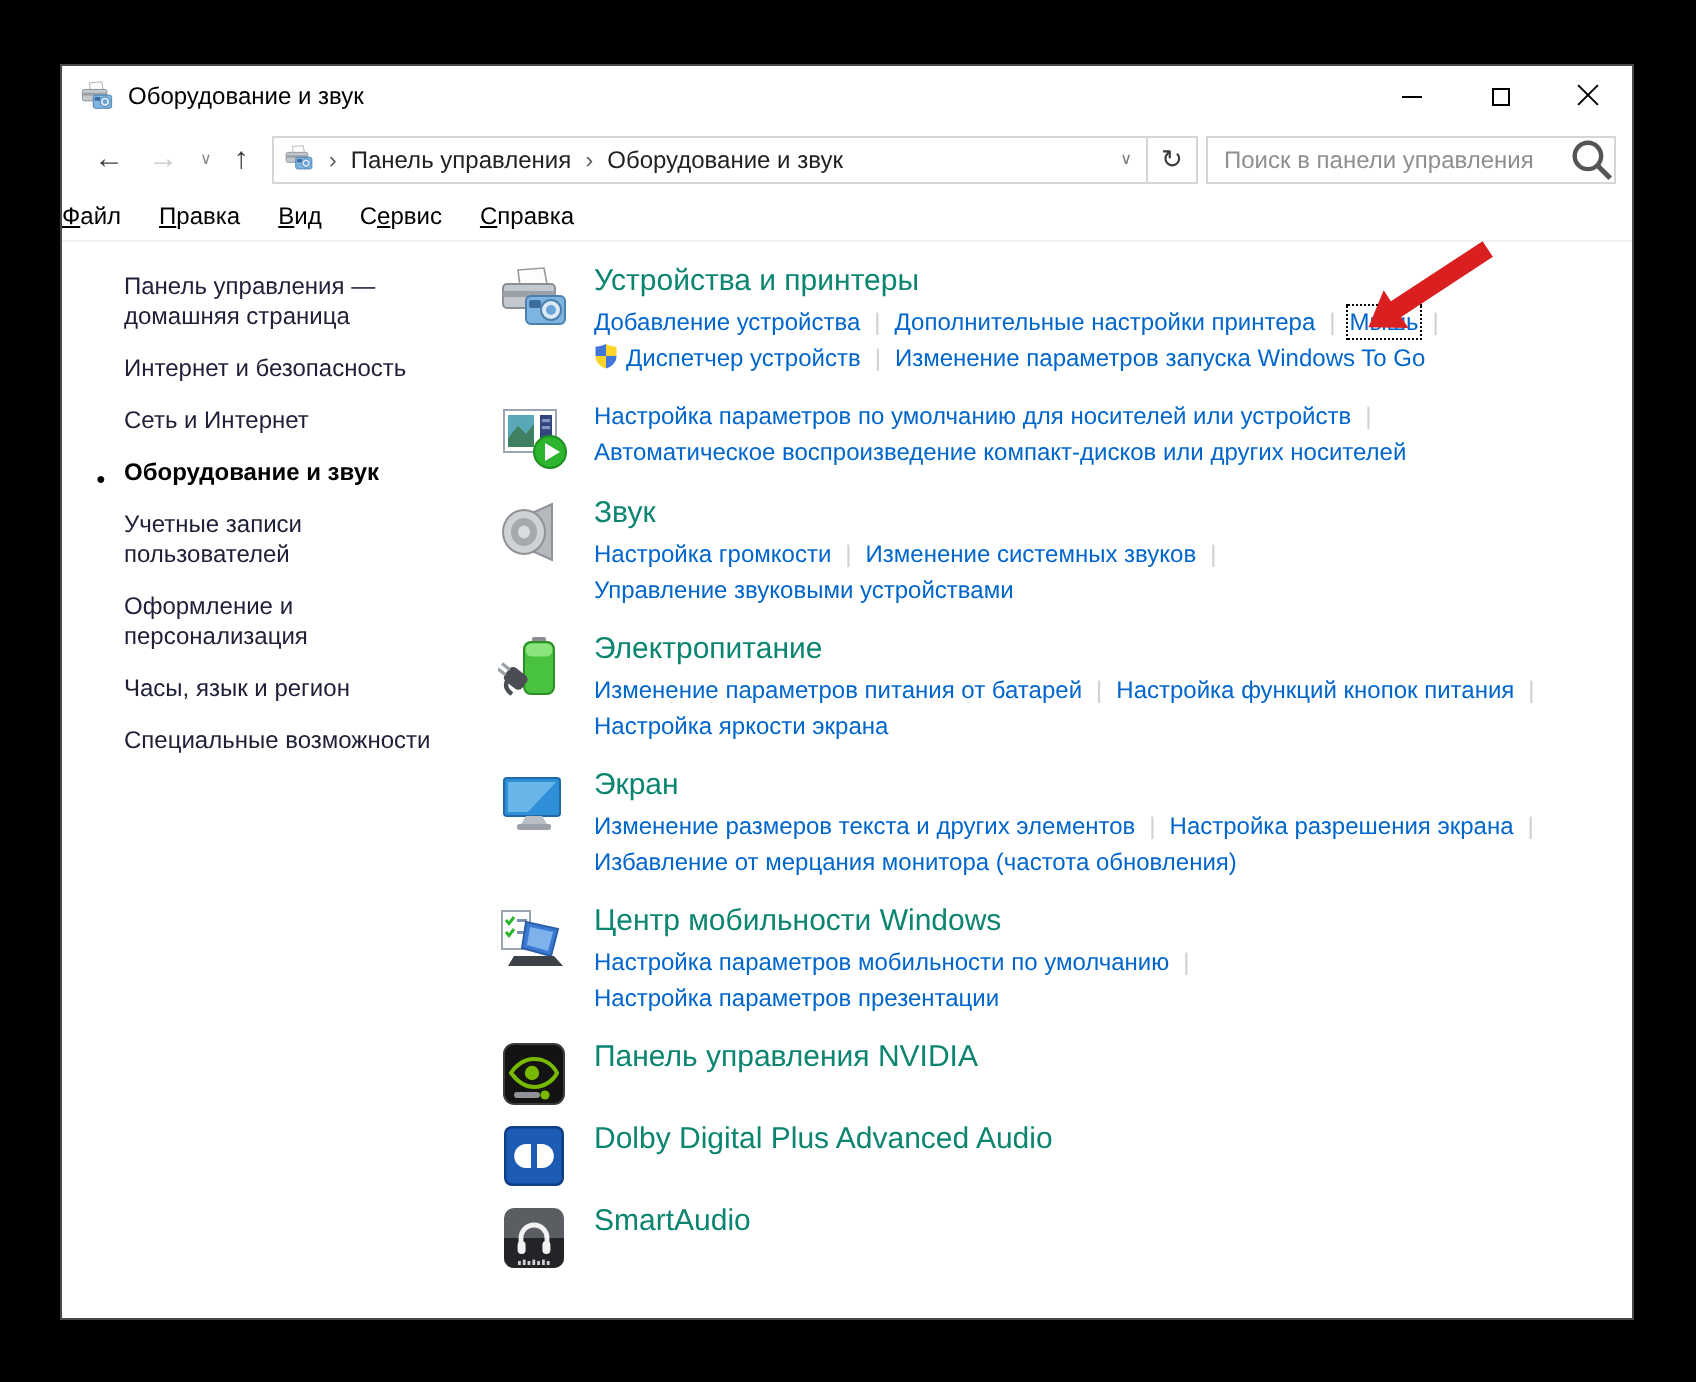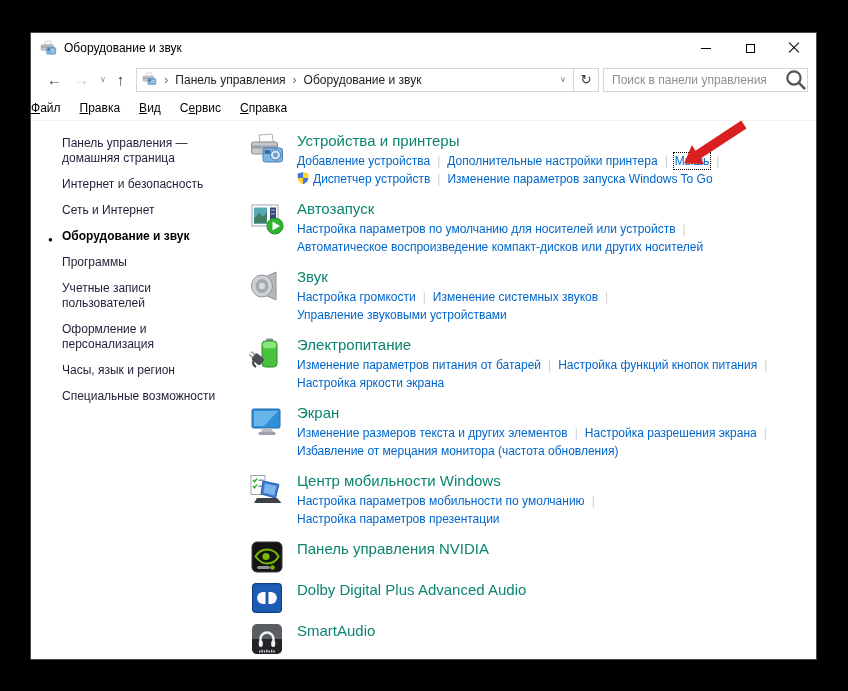--- a/index.html
+++ b/index.html
@@ -145,21 +145,20 @@
       <span class="menu-item"><span>С</span><u>е</u><span>р</span><span>в</span><span>и</span><span>с</span></span>
       <span class="menu-item"><u>С</u><span>п</span><span>р</span><span>а</span><span>в</span><span>к</span><span>а</span></span>
     </div>
 
   <div class="content">
     <div class="sidebar">
         <div class="side-item"><span>Панель управления — домашняя страница</span></div>
         <div class="side-item"><span>Интернет и безопасность</span></div>
         <div class="side-item"><span>Сеть и Интернет</span></div>
         <div class="side-item active"><span class="bullet">●</span><span>Оборудование и звук</span></div>
-        <div class="side-item"><span>Программы</span></div>
         <div class="side-item"><span>Учетные записи пользователей</span></div>
         <div class="side-item"><span>Оформление и персонализация</span></div>
         <div class="side-item"><span>Часы, язык и регион</span></div>
         <div class="side-item"><span>Специальные возможности</span></div>
       </div>
     <div class="main">
         <div class="section">
           <div class="sec-icon">
     <svg viewBox="0 0 36 36" xmlns="http://www.w3.org/2000/svg">
       <polygon points="10,3 23,2 24.5,10 11,11" fill="#fdfdfd" stroke="#9a9a9a" stroke-width="0.8"></polygon>
@@ -191,21 +190,20 @@
       <rect x="5" y="7.5" width="13" height="16" fill="#58a8b8"></rect>
       <polygon points="5,19 10,13 14,17 18,12 18,23.5 5,23.5" fill="#3f7f62"></polygon>
       <rect x="21" y="7.5" width="6" height="16" fill="#33457e"></rect>
       <rect x="22" y="9.5" width="4" height="1.6" fill="#8894c0"></rect>
       <rect x="22" y="13" width="4" height="1.6" fill="#8894c0"></rect>
       <circle cx="26" cy="26" r="8" fill="#2db52d" stroke="#1e8f1e"></circle>
       <polygon points="23.5,21.5 31,26 23.5,30.5" fill="#fff"></polygon>
     </svg>
   </div>
           <div class="sec-body">
-            <div class="sec-title">Автозапуск</div>
             <div class="links-line"><span class="link">Настройка параметров по умолчанию для носителей или устройств</span><span class="sep">|</span></div>
             <div class="links-line"><span class="link">Автоматическое воспроизведение компакт-дисков или других носителей</span></div>
           </div>
         </div>
         <div class="section">
           <div class="sec-icon">
     <svg viewBox="0 0 36 36" xmlns="http://www.w3.org/2000/svg">
       <polygon points="16,9 27,4 27,32 16,27" fill="#b5b9bd" stroke="#8f9296"></polygon>
       <ellipse cx="13" cy="18" rx="10.5" ry="11" fill="#cfd2d5" stroke="#8f9296"></ellipse>
       <ellipse cx="13" cy="18" rx="6.5" ry="7" fill="#a6aaae"></ellipse>

